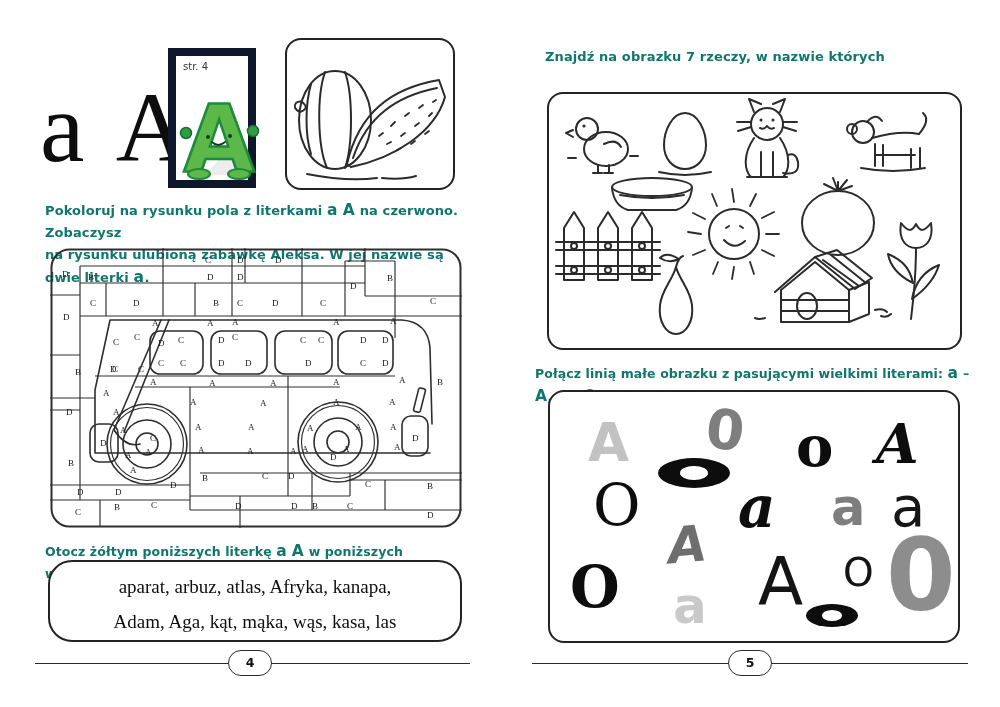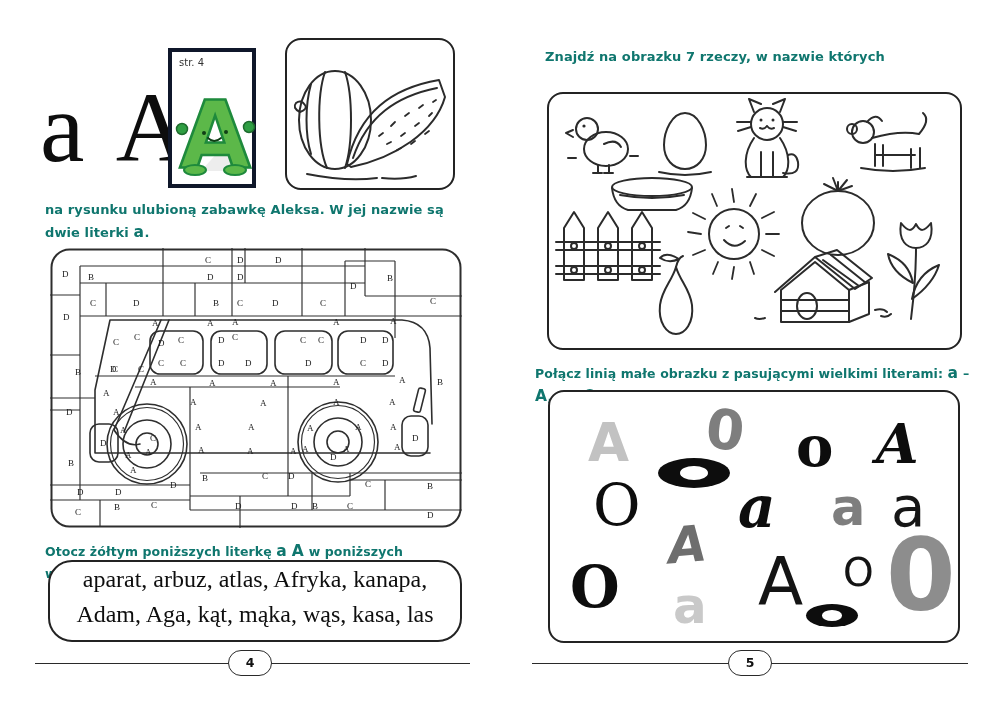--- a/index.html
+++ b/index.html
@@ -4,25 +4,25 @@
 <style>
   * { margin:0; padding:0; box-sizing:border-box; }
   body { width:1000px; height:707px; position:relative; background:#ffffff;
          font-family:"DejaVu Sans", sans-serif; overflow:hidden; color:#111; }
   .abs { position:absolute; }
   .hdr { font-size:13px; font-weight:bold; color:#0f766e; text-align:left;
          line-height:22px; letter-spacing:.1px; }
   .bseg { font-size:15.5px; font-weight:bold; letter-spacing:.5px; }
   .big-letters { font-family:"Liberation Serif", serif; font-weight:normal;
                  font-size:100px; letter-spacing:6px; color:#0d0d0d; line-height:100px; }
-  .card { border:4px solid #0f172a; background:#fff; }
+  .card { border:8px solid #0f172a; background:#fff; }
   .card .ref { font-size:10px; color:#333; position:absolute; left:7px; top:5px; }
   .rbox { border:2.4px solid #232323; border-radius:16px; background:#fff; }
-  .words { font-family:"Liberation Serif", serif; font-size:24px; line-height:35px;
-           text-align:center; color:#0e0e0e; border-radius:24px; }
+  .words { font-family:"Liberation Serif", serif; font-size:19px; line-height:35px;
+           text-align:center; color:#0e0e0e; padding-top:7px; border-radius:24px; }
   .pgline { border-top:1.6px solid #2a2a2a; height:0; }
   .pgoval { width:44px; height:26px; border:1.6px solid #2a2a2a; border-radius:14px;
             background:#fff; text-align:center; line-height:23px; font-size:12.5px;
             font-weight:bold; }
   svg .ln { stroke:#2e2e2e; stroke-width:1.15; fill:none; }
   svg .ln2 { stroke:#2e2e2e; stroke-width:1.6; fill:none; stroke-linecap:round; stroke-linejoin:round; }
   svg .doodle { stroke:#2b2b2b; stroke-width:2; fill:none; stroke-linecap:round; stroke-linejoin:round; }
   svg .fillb { fill:#2b2b2b; stroke:none; }
   .gl { font:9px "Liberation Serif", serif; fill:#1b1b1b; }
   .ml { position:absolute; line-height:1; white-space:pre; }
@@ -58,20 +58,21 @@
     <path class="doodle" d="M60,124 C72,72 105,48 152,40 L158,57 C148,92 108,118 64,127 Z"></path>
     <path class="doodle" d="M66,118 C80,76 110,56 150,48"></path>
     <g stroke="#2b2b2b" stroke-width="1.8" stroke-linecap="round">
       <path d="M92,96 l4,-3 M104,86 l4,-4 M118,76 l4,-3 M132,68 l4,-3 M100,104 l4,-2 M114,96 l4,-3 M128,86 l4,-3 M142,76 l3,-3 M110,110 l4,-2 M124,104 l4,-3 M138,94 l4,-3 M146,62 l3,-2"></path>
     </g>
     <path class="doodle" d="M20,134 q40,8 70,4 M95,138 q20,2 34,-2" stroke-width="1.5"></path>
   </svg>
 </div>
 
 <div class="abs hdr" style="left:45px; top:199px; width:420px;">
+  <div><span>Pokoloruj na rysunku pola z literkami </span><span class="bseg">a</span><span>  </span><span class="bseg">A</span><span> na czerwono. Zobaczysz</span></div>
   <div><span>na rysunku ulubioną zabawkę Aleksa. W jej nazwie są dwie literki </span><span class="bseg">a</span><span>.</span></div>
 </div>
 
 <div class="abs" style="left:50px; top:248px;">
   <svg width="412" height="280" viewBox="0 0 412 280">
     <rect class="ln" x="1.5" y="1.5" width="409" height="277" rx="18" style="stroke-width:2"></rect>
     <path class="ln" d="M30,18 H315 M30,35 H315 M0,47 H30 M30,68 H412 M0,107 H30 M45,128 H345 M85,139 H290
       M0,150 H45 M0,162 H30 M150,225 H412 M0,237 H140 M0,252 H140 M140,248 H300 M300,232 H412
       M335,262 H412 M140,262 H335
       M30,18 V252 M113,0 V68 M182,0 V68 M195,0 V35 M252,0 V68 M295,13 V68 M295,13 H345 M315,0 V48

